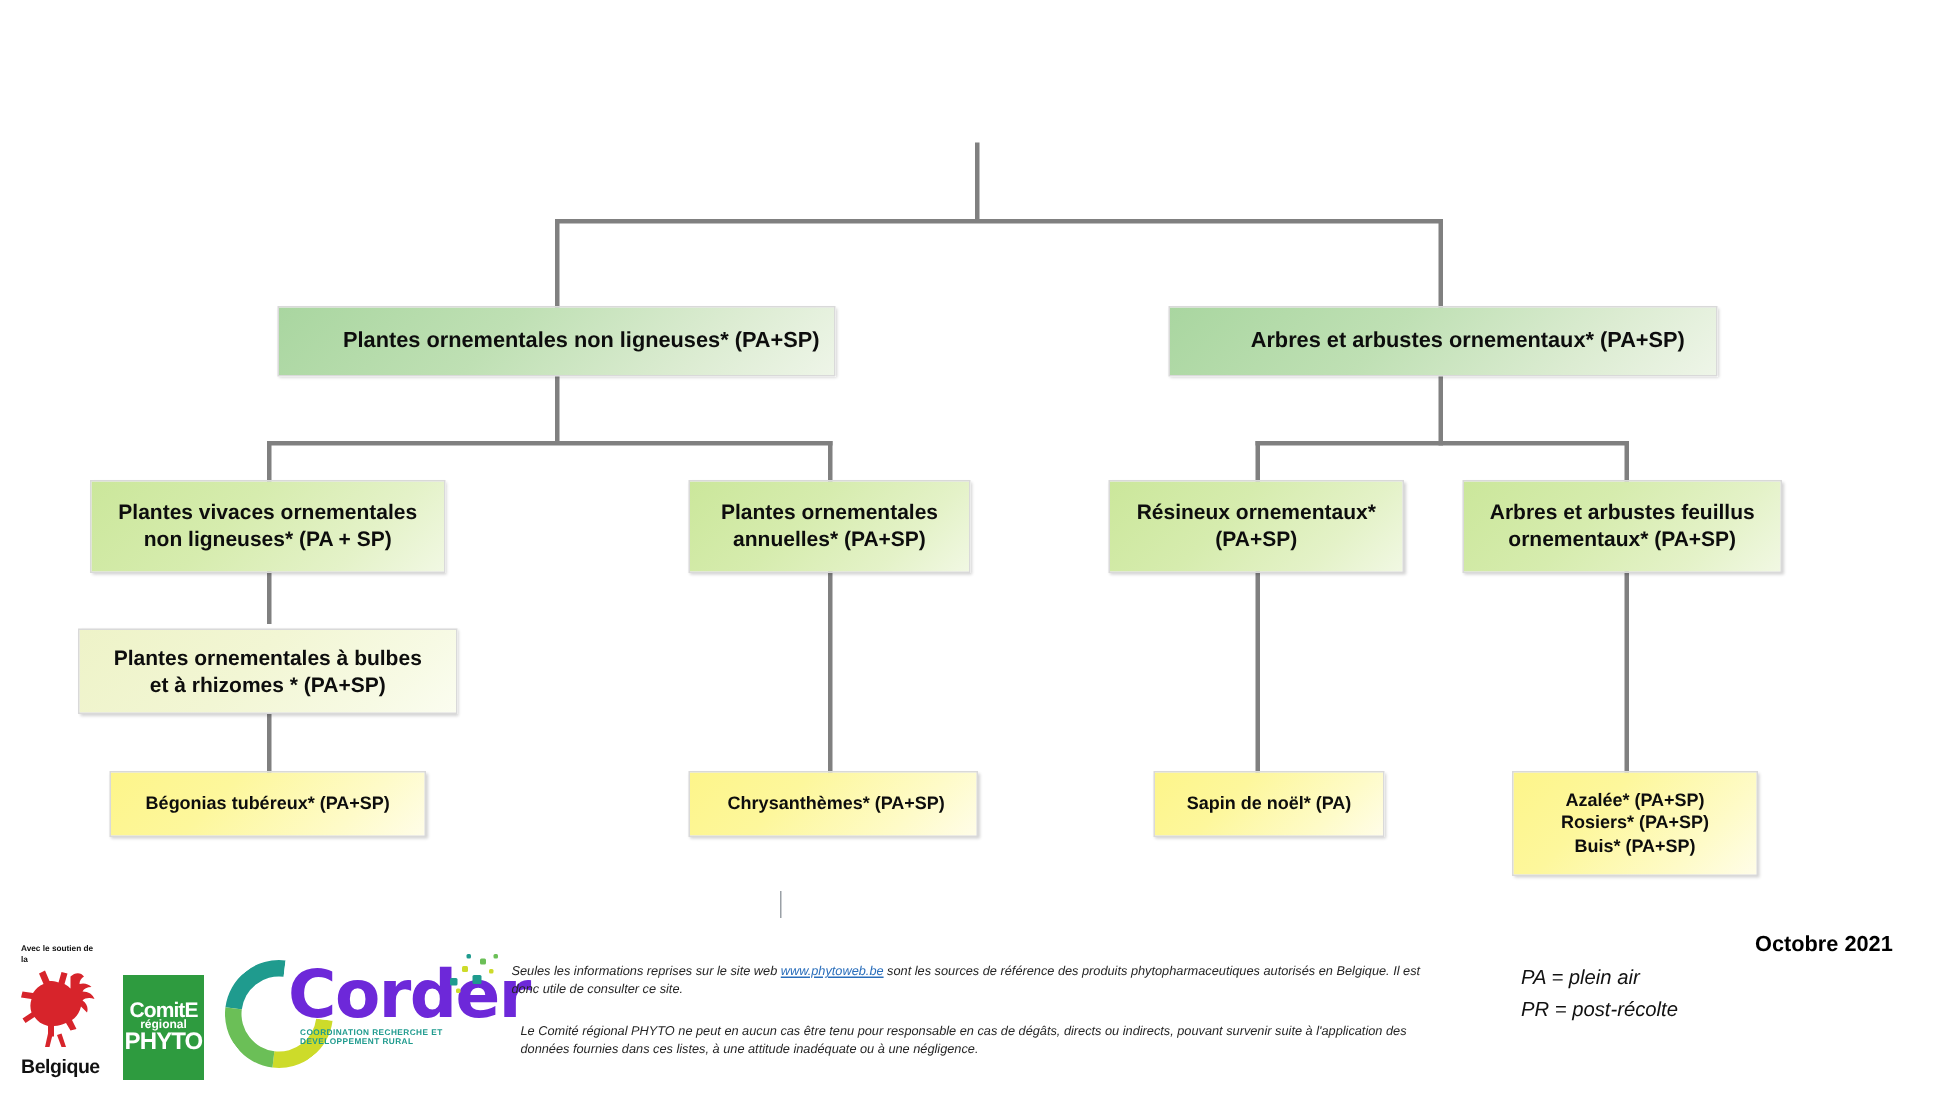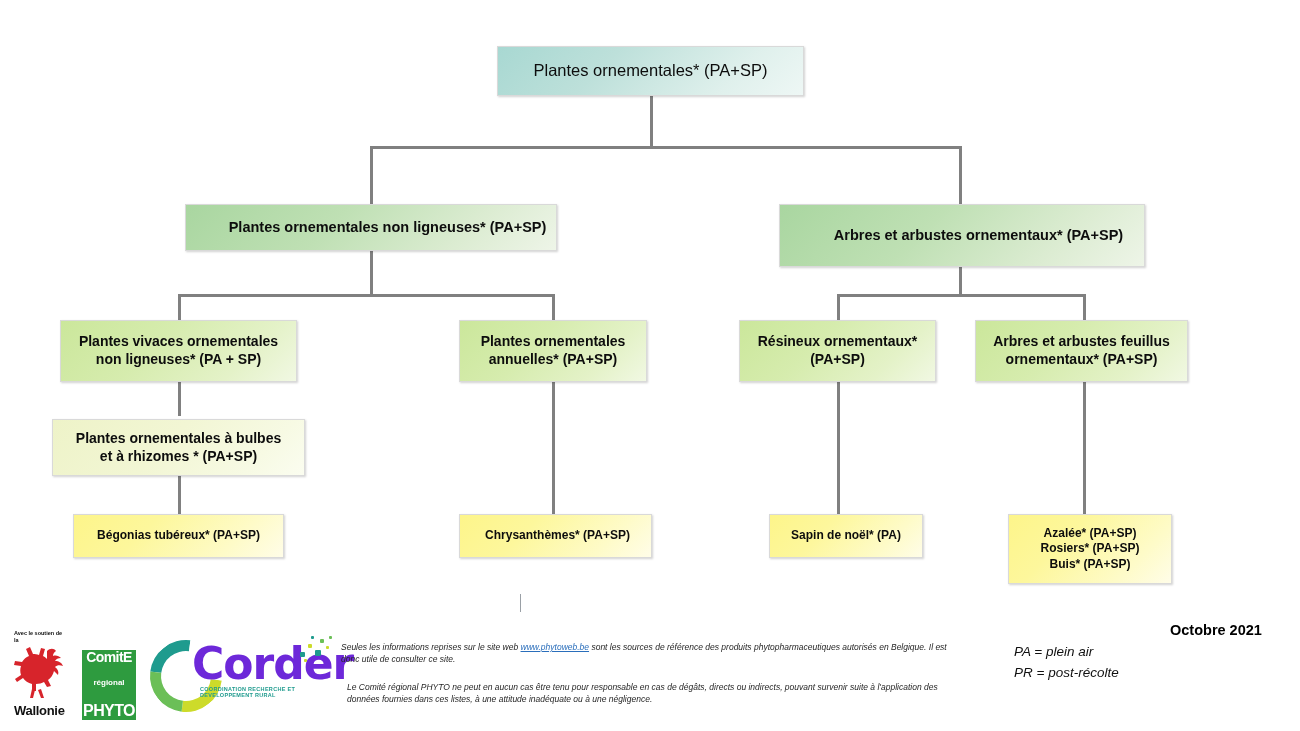--- a/index.html
+++ b/index.html
@@ -205,29 +205,26 @@
   <div class="line line-v" style="left:178px; top:476px; width:3px; height:39px;"></div>
 
   <div class="line line-v" style="left:552px; top:381px; width:3px; height:134px;"></div>
 
   <div class="line line-v" style="left:837px; top:381px; width:3px; height:134px;"></div>
 
   <div class="line line-v" style="left:1083px; top:381px; width:3px; height:134px;"></div>
 
   <div class="tick-mark" style="left:520px; top:594px; height:18px;"></div>
 
-  <div class="node node-root" style="left:497px; top:46px; width:307px; height:50px;">
-    <span class="txt">Plantes ornementales* (PA+SP)</span>
-  </div>
 
   <div class="node node-l2" style="left:185px; top:204px; width:372px; height:47px;">
     <span class="txt">Plantes ornementales non ligneuses* (PA+SP)</span>
   </div>
 
-  <div class="node node-l2" style="left:779px; top:204px; width:366px; height:63px;">
+  <div class="node node-l2" style="left:779px; top:204px; width:366px; height:47px;">
     <span class="txt">Arbres et arbustes ornementaux* (PA+SP)</span>
   </div>
 
   <div class="node node-l3" style="left:60px; top:320px; width:237px; height:62px;">
     <span class="txt">Plantes vivaces ornementales
 non ligneuses* (PA + SP)</span>
   </div>
 
   <div class="node node-l3" style="left:459px; top:320px; width:188px; height:62px;">
     <span class="txt">Plantes ornementales
@@ -270,24 +267,24 @@
   <div class="logo-wallonie" style="left:14px; top:630px;">
     <div class="support-txt" style="white-space:pre-line;">Avec le soutien de
 la</div>
     <svg width="64" height="58" viewBox="0 0 64 58" style="display:block;margin-top:1px;">
       <g fill="#d7242b">
         <path d="M33 6 c3 -3 7 -3 9 0 c-2 1 -3 3 -3 5 c3 -1 6 0 8 2 c-3 0 -5 1 -6 3 c4 0 7 2 8 5 c-3 -1 -6 -1 -8 1 c3 2 4 5 3 8 l-4 -4 c-1 4 -3 7 -6 9 l3 6 l-4 1 l-3 -5 c-2 1 -5 2 -8 2 l0 7 l-4 0 l0 -7 c-4 -1 -7 -3 -9 -6 l-6 4 l-2 -3 l6 -4 c-1 -3 -1 -6 0 -9 l-7 -1 l1 -4 l7 1 c2 -3 4 -5 7 -6 l-3 -7 l4 -2 l3 7 c2 0 4 0 6 1 l2 -7 l4 1 l-2 7 c2 1 3 2 4 3 c0 -3 0 -6 0 -9 z"></path>
         <path d="M27 44 l3 9 l-3 0 l-3 -8 z"></path>
         <path d="M18 44 l-2 9 l3 0 l2 -8 z"></path>
       </g>
     </svg>
-    <div class="wal-txt">Wallonie</div>
-  </div>
-
-  <div class="logo-phyto" style="left:82px; top:650px;justify-content:space-between;">
+    <div class="wal-txt">Belgique</div>
+  </div>
+
+  <div class="logo-phyto" style="left:82px; top:650px;">
     <div class="l1">ComitE</div>
     <div class="l2">régional</div>
     <div class="l3">PHYTO</div>
   </div>
 
   <div class="logo-corder" style="left:148px; top:634px;">
     <div class="corder-ring"></div>
     <div class="corder-word">Corder</div>
     <div class="corder-sub">COORDINATION RECHERCHE ET DEVELOPPEMENT RURAL</div>
     <div class="corder-dots">

